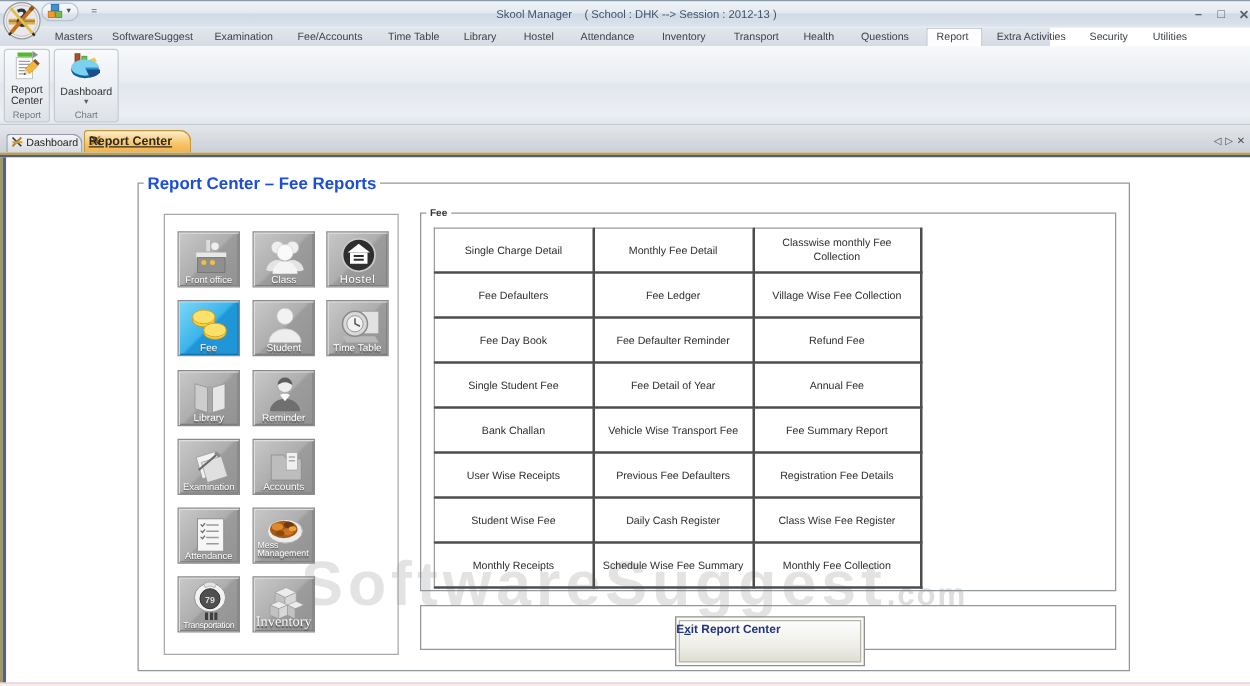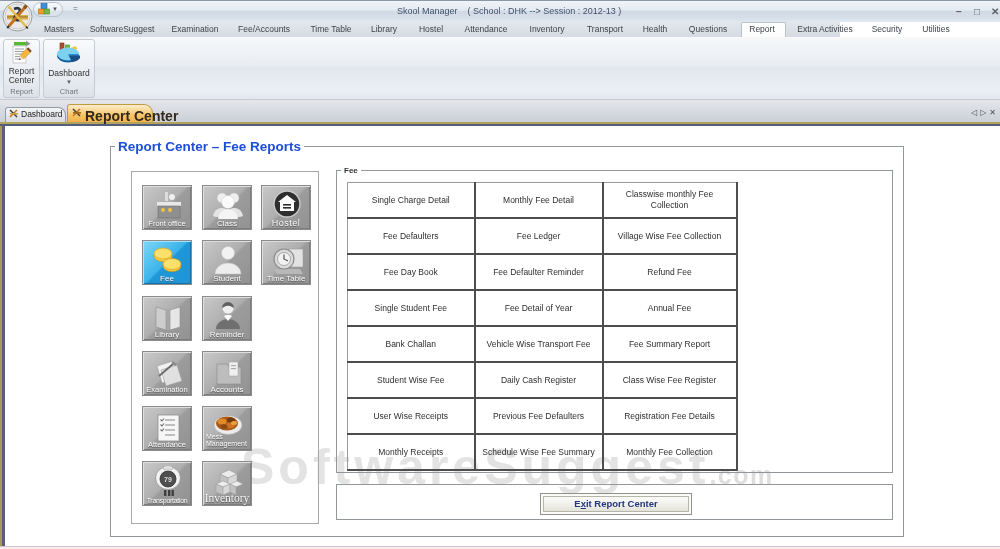--- a/index.html
+++ b/index.html
@@ -72,23 +72,23 @@
 
 #feetable { border-collapse:collapse; position:absolute; left:347px; top:182px; }
 #feetable td { border:2px solid #4d4d4d; font-size:8.5px; color:#2e2e2e;
   text-align:center; vertical-align:middle; padding:0; height:36px; white-space:nowrap; }
 #feetable tr:first-child td { height:35px; border-top:1px solid #9a9a9a; }
 #feetable td:first-child { border-left:1px solid #9a9a9a; }
 #feetable td.c1 { width:127px; } #feetable td.c2 { width:128px; } #feetable td.c3 { width:134px; }
 #feetable td.wrap { white-space:normal; line-height:11px; }
 
 
-#exitbtn { left:540px; top:493px; width:152px; height:22px;
+#exitbtn { left:540px; top:493px; width:152px; height:40px;
   border:1px solid #909090; background:linear-gradient(#ffffff,#f0f0ea 55%,#dbdbd0);
-  box-shadow:inset 0 0 0 2px #fafaf7, inset 0 0 0 3px #b5b5aa; text-align:center;
+  box-shadow:inset 0 0 0 2px #fafaf7, inset 0 0 0 3px #b5b5aa; text-align:left;
   line-height:20px; font-size:9.5px; font-weight:bold; color:#23357d; }
 
 
 #wmark { left:241px; top:422px; font-weight:bold; font-size:50px;
   color:#e3e3e3; letter-spacing:4px; white-space:nowrap;margin-top:16px; }
 #wmark .com { font-size:25px; letter-spacing:1.5px; color:#dedede; }
 </style>
 </head>
 <body>
 <div id="stage">
@@ -167,21 +167,21 @@
     <path d="M1 8 L8 1" stroke="#c87820" stroke-width="1.6"></path>
     <path d="M1 1 L8 8" stroke="#3a3a3a" stroke-width="1.4"></path>
     <rect x="1" y="4" width="8" height="1.6" fill="#caa23f"></rect>
   </svg>
   <div class="abs dtxt" style="left:21px; top:109px; font-size:8.5px; color:#1e1e1e;">Dashboard</div>
   <svg class="abs" style="left:72px; top:108px;" width="10" height="10" viewBox="0 0 10 10">
     <path d="M1 8 L8 1" stroke="#c87820" stroke-width="1.6"></path>
     <path d="M1 1 L8 8" stroke="#3a3a3a" stroke-width="1.4"></path>
     <rect x="1" y="4" width="8" height="1.6" fill="#a06818"></rect>
   </svg>
-  <div class="abs dtxt" style="left:85px; top:108px; font-size:14px; font-weight:bold; color:#33291a;">Report Center</div>
+  <div class="abs dtxt" style="left:71px; top:108px; font-size:10px; font-weight:bold; color:#33291a;text-decoration:underline;">Report Center</div>
   <div class="abs" id="navbtns">◁▷✕</div>
 
   <div class="abs" id="lborder1"></div>
   <div class="abs" id="lborder2"></div>
   <div class="abs" id="content"></div>
   <div class="abs" id="wmark">SoftwareSuggest<span class="com">.com</span></div>
   <div class="abs" id="bstrip1"></div>
   <div class="abs" id="bstrip2"></div>
 
   <div class="gbox" style="left:110px; top:146px; width:794px; height:391px;"></div>
@@ -360,28 +360,28 @@
           <td>Single Student Fee</td>
           <td>Fee Detail of Year</td>
           <td>Annual Fee</td>
         </tr>
     <tr>
           <td>Bank Challan</td>
           <td>Vehicle Wise Transport Fee</td>
           <td>Fee Summary Report</td>
         </tr>
     <tr>
+          <td>User Wise Receipts</td>
+          <td>Previous Fee Defaulters</td>
+          <td>Registration Fee Details</td>
+        </tr>
+    <tr>
           <td>Student Wise Fee</td>
           <td>Daily Cash Register</td>
           <td>Class Wise Fee Register</td>
-        </tr>
-    <tr>
-          <td>User Wise Receipts</td>
-          <td>Previous Fee Defaulters</td>
-          <td>Registration Fee Details</td>
         </tr>
     <tr>
           <td>Monthly Receipts</td>
           <td>Schedule Wise Fee Summary</td>
           <td>Monthly Fee Collection</td>
         </tr>
   </tbody>
     </table>
 
   <div class="gbox" style="left:336px; top:484px; width:557px; height:36px;"></div>

